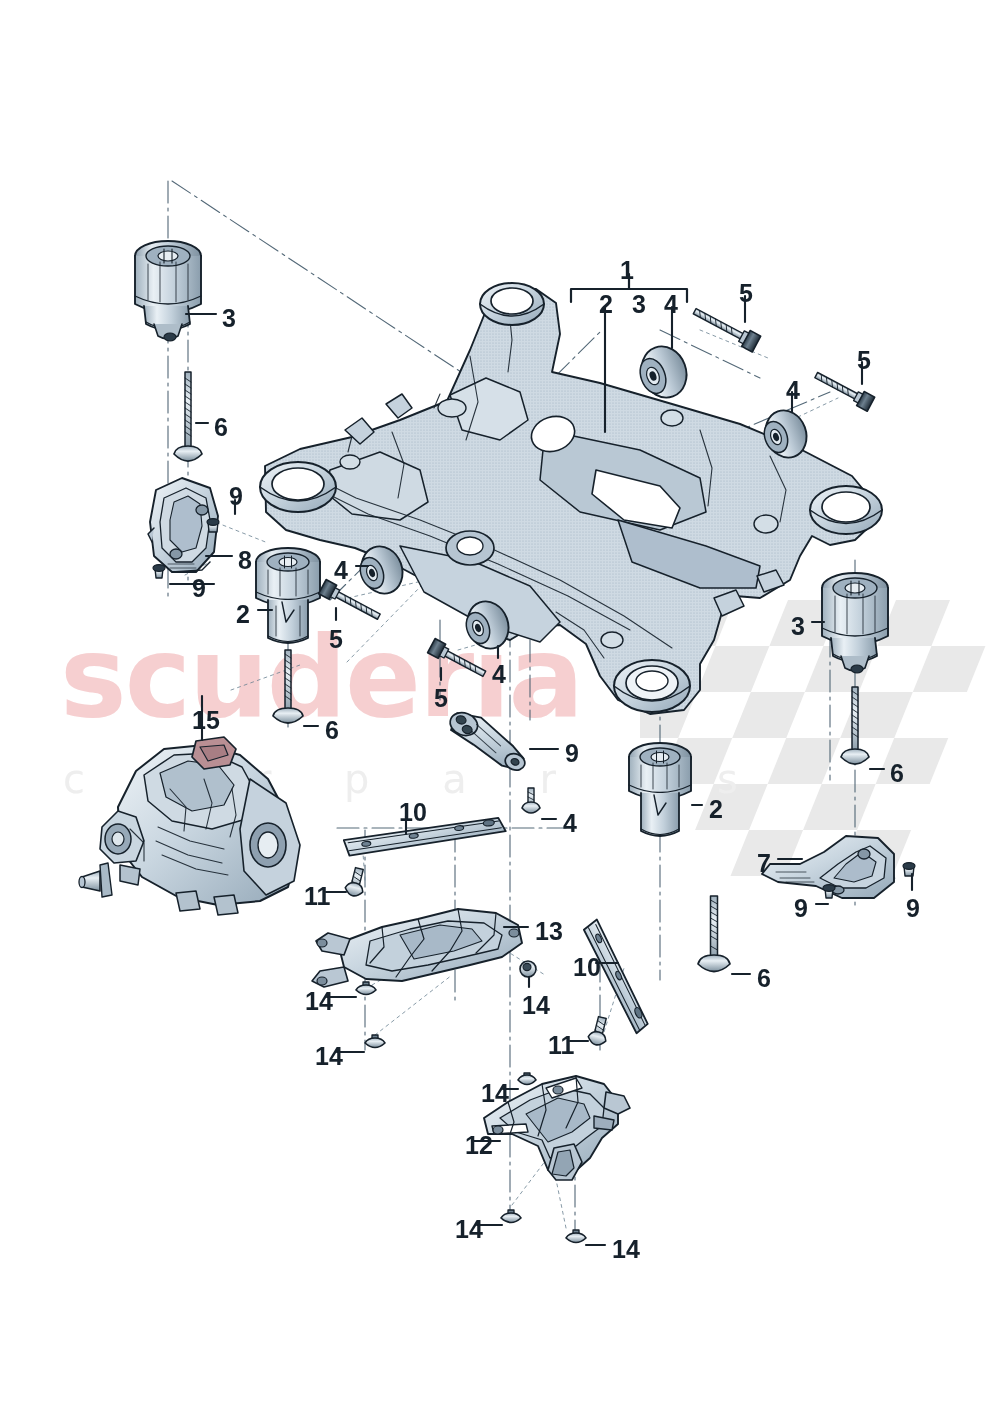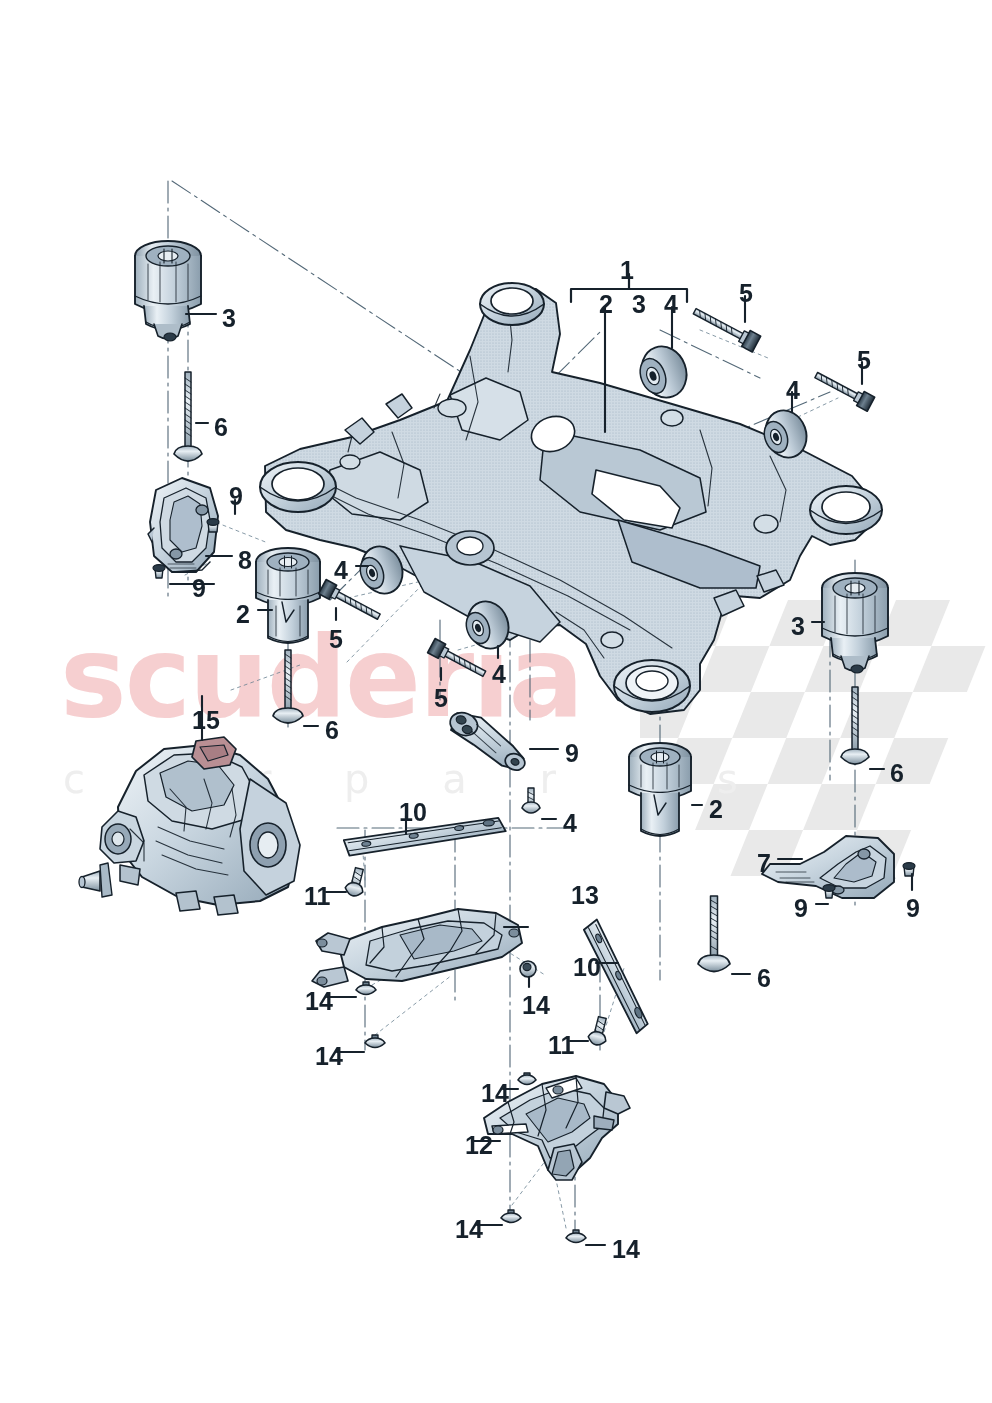--- a/index.html
+++ b/index.html
@@ -779,21 +779,21 @@
       <div class="lbl" style="left: 890px; top: 761px;">6</div>
       <div class="lbl" style="left: 192px; top: 708px;">15</div>
       <div class="lbl" style="left: 565px; top: 741px;">9</div>
       <div class="lbl" style="left: 709px; top: 797px;">2</div>
       <div class="lbl" style="left: 563px; top: 811px;">4</div>
       <div class="lbl" style="left: 757px; top: 851px;">7</div>
       <div class="lbl" style="left: 794px; top: 896px;">9</div>
       <div class="lbl" style="left: 906px; top: 896px;">9</div>
       <div class="lbl" style="left: 399px; top: 800px;">10</div>
       <div class="lbl" style="left: 304px; top: 884px;">11</div>
-      <div class="lbl" style="left: 535px; top: 883px; margin-left: 36px;">13</div>
+      <div class="lbl" style="left: 535px; top: 919px;">13</div>
       <div class="lbl" style="left: 305px; top: 989px;">14</div>
       <div class="lbl" style="left: 522px; top: 993px;">14</div>
       <div class="lbl" style="left: 315px; top: 1044px;">14</div>
       <div class="lbl" style="left: 573px; top: 955px;">10</div>
       <div class="lbl" style="left: 548px; top: 1033px;">11</div>
       <div class="lbl" style="left: 757px; top: 966px;">6</div>
       <div class="lbl" style="left: 481px; top: 1081px;">14</div>
       <div class="lbl" style="left: 465px; top: 1133px;">12</div>
       <div class="lbl" style="left: 455px; top: 1217px;">14</div>
       <div class="lbl" style="left: 612px; top: 1237px;">14</div>

